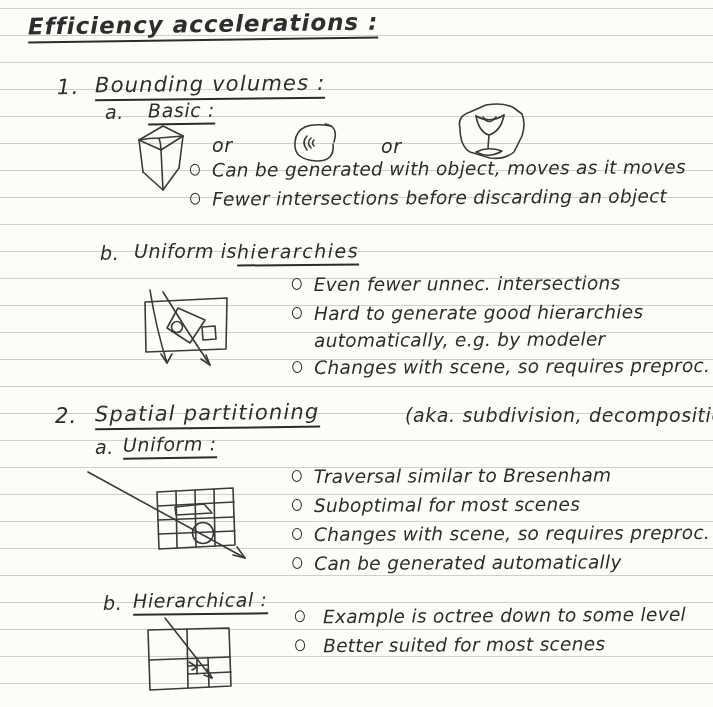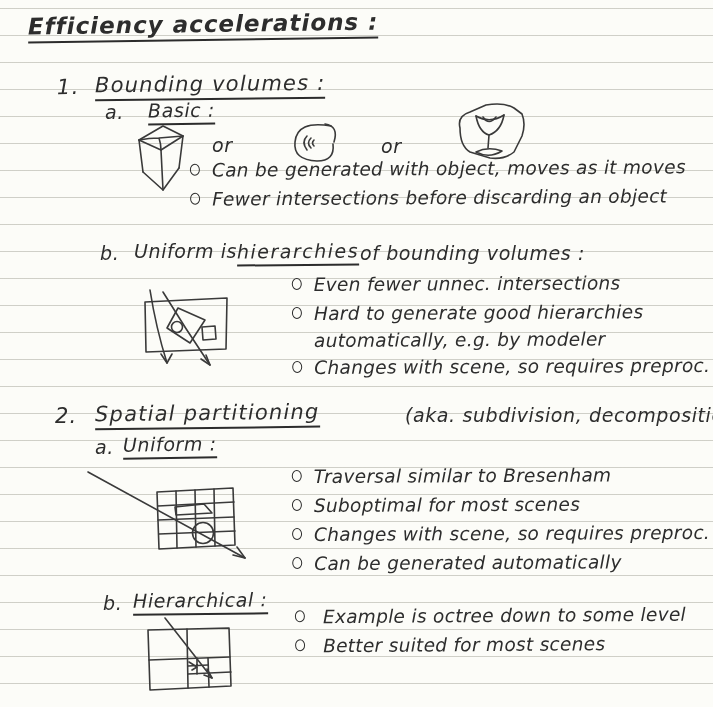--- a/index.html
+++ b/index.html
@@ -83,21 +83,20 @@
     </div>
     <div class="brow">
       <span class="bullet"></span>
       <span class="btxt nowrap">Fewer intersections before discarding an object</span>
     </div>
   </div>
 
   <span class="abs h2 hand" style="left:100px;top:242px;">b.</span>
   <span class="abs h2 hand" style="left:134px;top:240px;">Uniform is</span>
   <span class="abs h2 u" style="left:237px;top:240px;letter-spacing:1.5px;transform:rotate(-0.5deg);border-bottom-width:2.5px;">hierarchies</span>
-  <span class="abs h2 hand" style="left:360px;top:242px;">of bounding volumes :</span>
 
   <svg style="left:140px;top:283px;" width="95" height="90" viewBox="0 0 95 90">
     <path d="M5,19 L87,15 L86,66 L6,69 Z"></path>
     <path d="M38,25 L65,37 L50,60 L27,45 Z"></path>
     <circle cx="37" cy="44" r="5.5"></circle>
     <path d="M62,44 L75,43 L76,56 L63,57 Z"></path>
     <path d="M10,7 Q16,45 27,80"></path>
     <path d="M27,80 L21,71 M27,80 L32,71"></path>
     <path d="M23,9 Q45,45 70,82"></path>
     <path d="M70,82 L61,76 M70,82 L66,72"></path>

